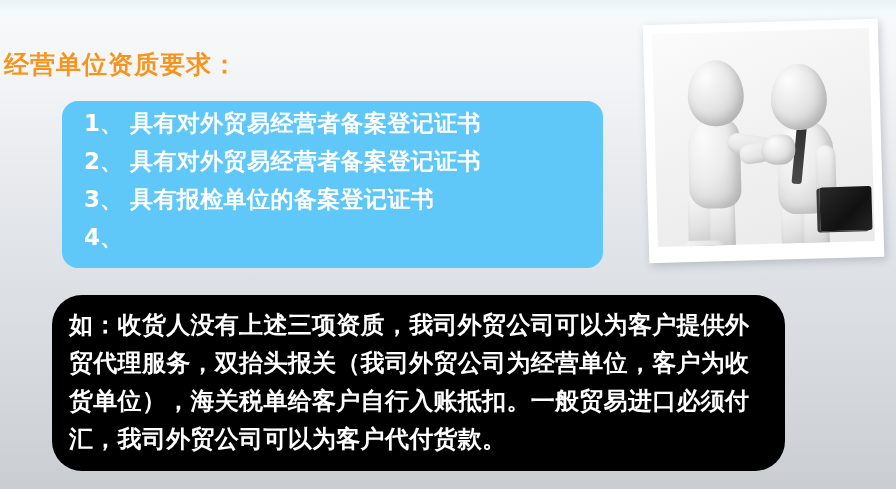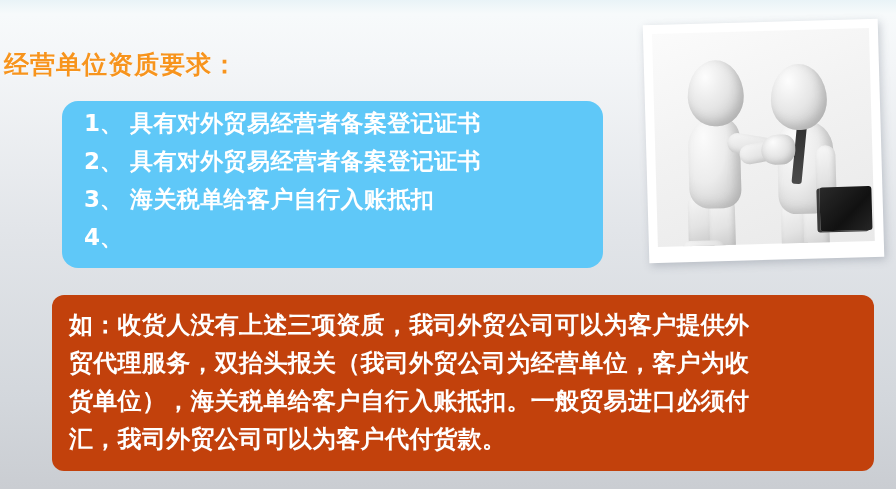--- a/index.html
+++ b/index.html
@@ -57,23 +57,23 @@
     color:#ffffff;
     font-size:23px;
     font-weight:bold;
     letter-spacing:0.4px;
   }
 
   
   #note-panel {
     position:absolute;
     left:52px; top:295px;
-    width:822px; height:176px;
-    background:#c2410c;
-    border-radius:12px;
+    width:733px; height:176px;
+    background:#000000;
+    border-radius:30px;
   }
   #note-text {
     position:absolute;
     left:17px; top:11px;
     width:702px;
     color:#ffffff;
     font-size:24px;
     font-weight:bold;
     line-height:38px;
     letter-spacing:0.3px;
@@ -177,21 +177,21 @@
       <span class="req-text">具有对外贸易经营者备案登记证书</span>
     </div>
 
     <div class="req-row">
       <span class="req-num">2、</span>
       <span class="req-text">具有对外贸易经营者备案登记证书</span>
     </div>
 
     <div class="req-row">
       <span class="req-num">3、</span>
-      <span class="req-text">海关税单给客户自行入账抵扣</span>
+      <span class="req-text">具有报检单位的备案登记证书</span>
     </div>
 
     <div class="req-row">
       <span class="req-num">4、</span>
     </div>
 
   </div>
 </div>
 
 <div id="note-panel">

